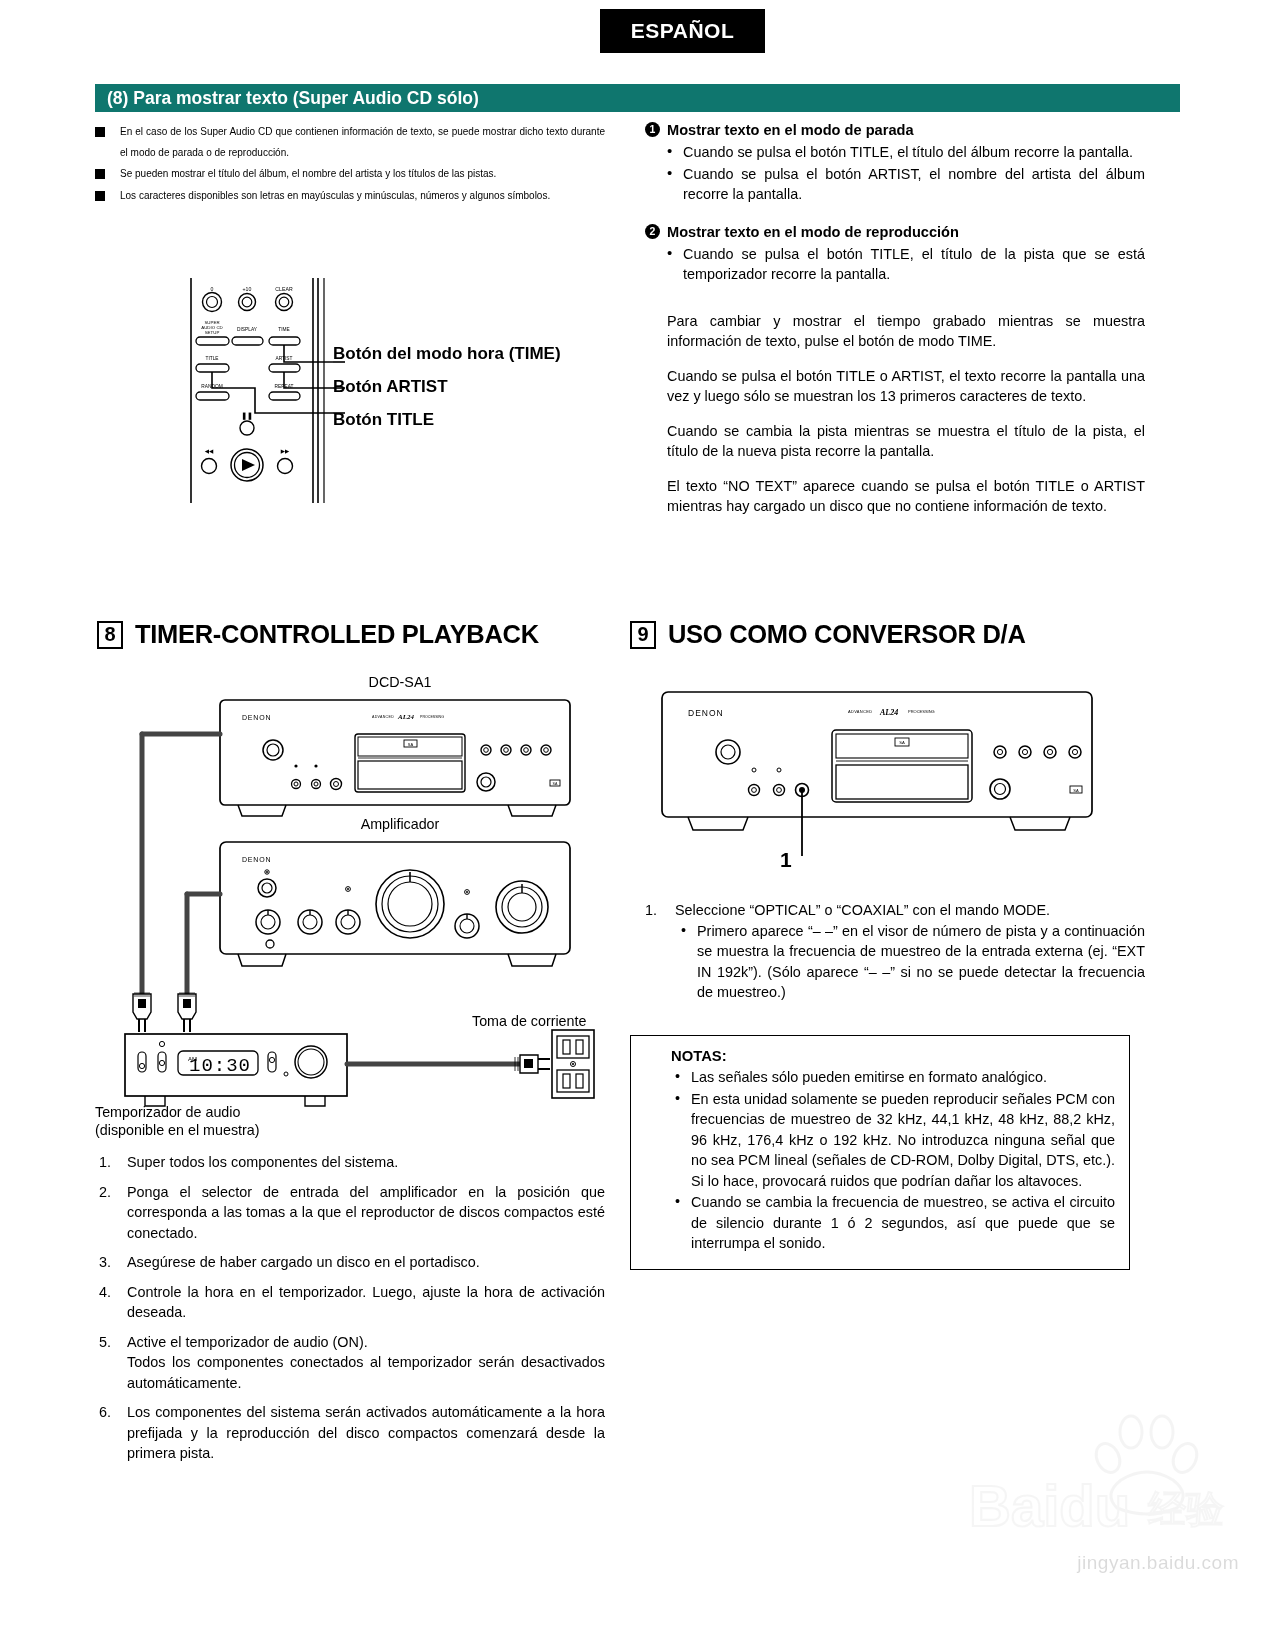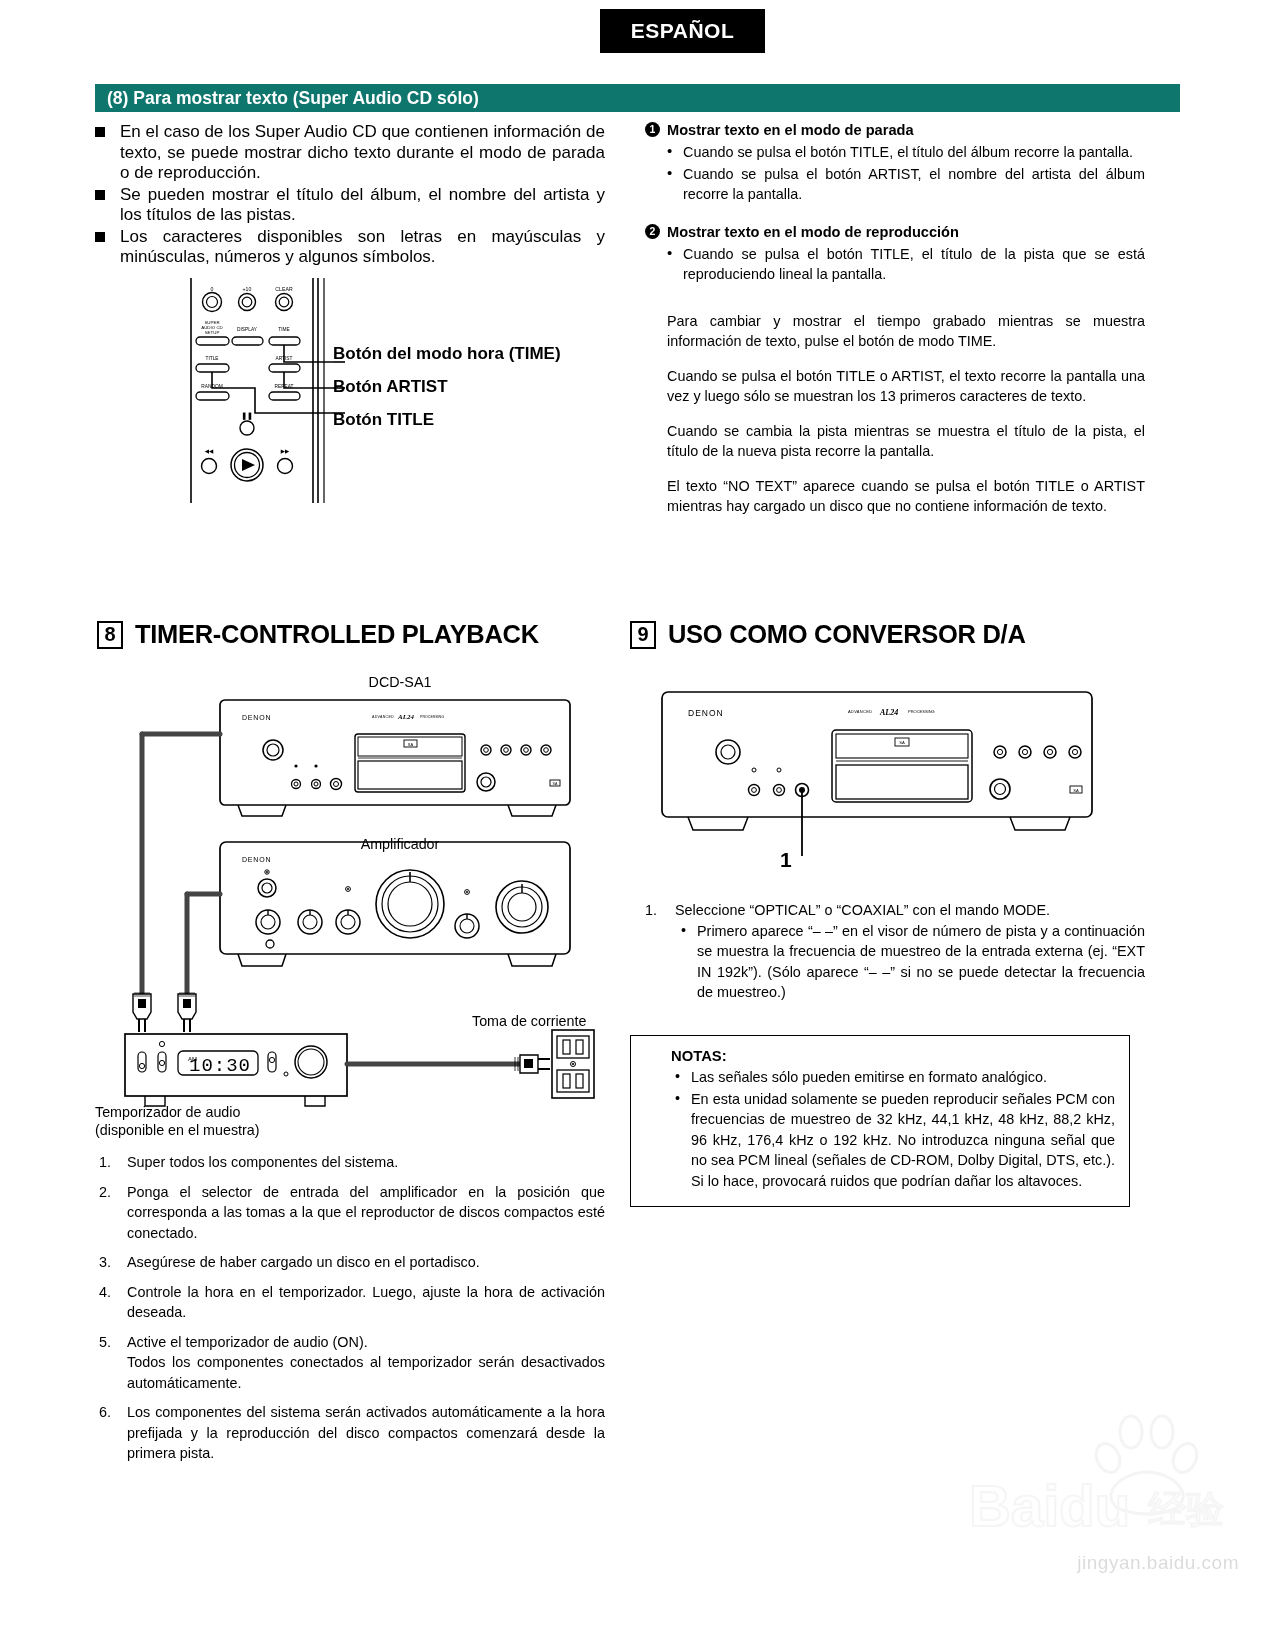--- a/index.html
+++ b/index.html
@@ -37,21 +37,21 @@
     padding-left: 12px;
   }
 
   
   .col-left  { position: absolute; left: 95px;  width: 510px; }
   .col-right { position: absolute; left: 645px; width: 500px; }
   .sq-item {
     position: relative;
     padding-left: 25px;
     margin-bottom: 1px;
-    font-size: 17px;
+    font-size: 10px;
     line-height: 20.5px;
     text-align: justify;
   }
   .sq-item .sq {
     position: absolute; left: 0; top: 5px;
     width: 10px; height: 10px; background: #000;
   }
 
   .num-head {
     font-weight: bold; font-size: 14.6px;
@@ -238,21 +238,21 @@
     <div class="bul">Cuando se pulsa el botón ARTIST, el nombre del artista del álbum recorre la pantalla.</div>
   </div>
 
   <div style="height:16px"></div>
 
   <div>
     <div class="num-head">
       <span class="circ">2</span>
       <span>Mostrar texto en el modo de reproducción</span>
     </div>
-    <div class="bul">Cuando se pulsa el botón TITLE, el título de la pista que se está reproduciendo lineal la pantalla.</div>
+    <div class="bul">Cuando se pulsa el botón TITLE, el título de la pista que se está temporizador recorre la pantalla.</div>
   </div>
 
   <div class="para" style="margin-top:26px;">Para cambiar y mostrar el tiempo grabado mientras se muestra información de texto, pulse el botón de modo TIME.</div>
   <div class="para">Cuando se pulsa el botón TITLE o ARTIST, el texto recorre la pantalla una vez y luego sólo se muestran los 13 primeros caracteres de texto.</div>
   <div class="para">Cuando se cambia la pista mientras se muestra el título de la pista, el título de la nueva pista recorre la pantalla.</div>
   <div class="para">El texto “NO TEXT” aparece cuando se pulsa el botón TITLE o ARTIST mientras hay cargado un disco que no contiene información de texto.</div>
 </div>
 
 <div class="sec-head" style="position:absolute; left:97px; top:620px;">
   <div class="sec-box">8</div>
@@ -411,21 +411,21 @@
       <rect x="456" y="346" width="7" height="14" fill="none" stroke="#000" stroke-width="1.2"></rect>
       <circle cx="453" cy="370" r="2.5" fill="none" stroke="#000" stroke-width="1"></circle>
       <circle cx="453" cy="370" r="1.1" fill="#000"></circle>
       <rect x="437" y="376" width="32" height="22" fill="none" stroke="#000" stroke-width="1.3"></rect>
       <rect x="443" y="380" width="7" height="14" fill="none" stroke="#000" stroke-width="1.2"></rect>
       <rect x="456" y="380" width="7" height="14" fill="none" stroke="#000" stroke-width="1.2"></rect>
     </g>
   </svg>
 </div>
 
-<div class="cap-c" style="position:absolute; left:300px; top:816px; width:200px;margin-top:20px;">Amplificador</div>
+<div class="cap-c" style="position:absolute; left:300px; top:816px; width:200px;">Amplificador</div>
 <div class="cap" style="position:absolute; left:472px; top:1012px;">Toma de corriente</div>
 <div class="cap" style="position:absolute; left:95px; top:1103px;">Temporizador de audio</div>
 <div class="cap" style="position:absolute; left:95px; top:1121px;">(disponible en el muestra)</div>
 
 <div class="col-left" style="top:1152px;">
   <div class="ol-item"><span class="n">1.</span><span>Super todos los componentes del sistema.</span></div>
   <div class="ol-item"><span class="n">2.</span><span>Ponga el selector de entrada del amplificador en la posición que corresponda a las tomas a la que el reproductor de discos compactos esté conectado.</span></div>
   <div class="ol-item"><span class="n">3.</span><span>Asegúrese de haber cargado un disco en el portadisco.</span></div>
   <div class="ol-item"><span class="n">4.</span><span>Controle la hora en el temporizador. Luego, ajuste la hora de activación deseada.</span></div>
   <div class="ol-item"><span class="n">5.</span><span style="white-space:pre-line">Active el temporizador de audio (ON).
@@ -490,20 +490,21 @@
     <span class="n">1.</span>
     <span>Seleccione “OPTICAL” o “COAXIAL” con el mando MODE.</span>
   </div>
   <div class="bul-r" style="margin-left:30px;">Primero aparece “– –”  en el visor de número de pista y a continuación se muestra la frecuencia de muestreo de la entrada externa (ej. “EXT IN 192k”). (Sólo aparece “– –” si no se puede detectar la frecuencia de muestreo.)</div>
 </div>
 
 <div class="notas" style="position:absolute; left:630px; top:1035px; width:500px;padding-left:40px;">
   <div class="notas-title">NOTAS:</div>
   <div class="bul-n">Las señales sólo pueden emitirse en formato analógico.</div>
   <div class="bul-n">En esta unidad solamente se pueden reproducir señales PCM con frecuencias de muestreo de 32 kHz, 44,1 kHz, 48 kHz, 88,2 kHz, 96 kHz, 176,4 kHz o 192 kHz. No introduzca ninguna señal que no sea PCM lineal (señales de CD-ROM, Dolby Digital, DTS, etc.). Si lo hace, provocará ruidos que podrían dañar los altavoces.</div>
+  <div class="bul-n">Cuando se cambia la frecuencia de muestreo, se activa el circuito de silencio durante 1 ó 2 segundos, así que puede que se interrumpa el sonido.</div>
 </div>
 
 <svg class="wm" viewBox="0 0 290 150">
 
   <ellipse cx="168" cy="22" rx="11" ry="16" fill="none" stroke="#888" stroke-width="3"></ellipse>
   <ellipse cx="199" cy="22" rx="11" ry="16" fill="none" stroke="#888" stroke-width="3"></ellipse>
   <ellipse cx="145" cy="48" rx="11" ry="15" fill="none" stroke="#888" stroke-width="3" transform="rotate(-25 145 48)"></ellipse>
   <ellipse cx="222" cy="48" rx="11" ry="15" fill="none" stroke="#888" stroke-width="3" transform="rotate(25 222 48)"></ellipse>
   <path d="M158 70 q26 -16 52 0 q18 14 4 28 q-30 12 -60 0 q-14 -14 4 -28 Z" fill="none" stroke="#888" stroke-width="3"></path>
 

